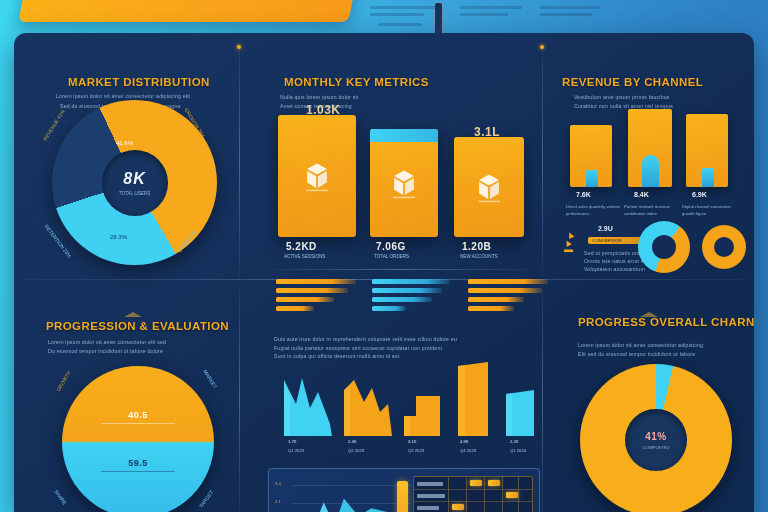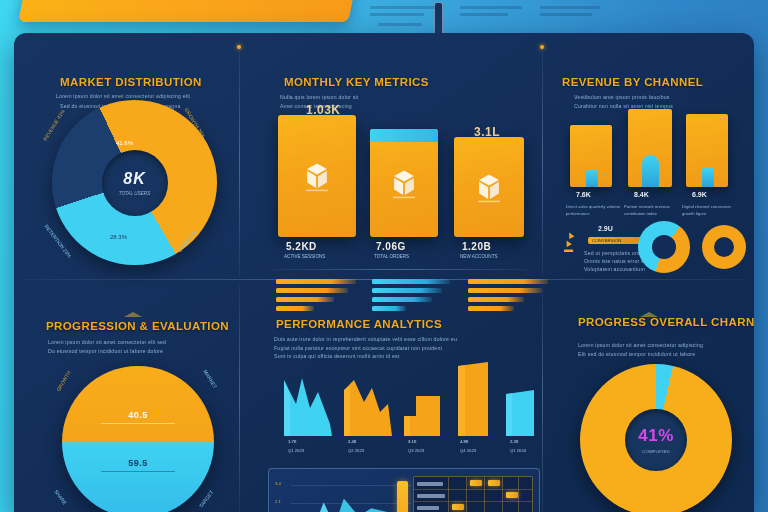--- a/index.html
+++ b/index.html
@@ -157,21 +157,21 @@
       #3fd2f3 0deg 13deg,
       #f8ad1a 13deg 360deg);
     box-shadow:0 6px 20px rgba(0,0,0,.45);
   }
   #donut-c-hole{
     position:absolute; left:50%; top:50%; transform:translate(-50%,-50%);
     width:62px; height:62px; border-radius:50%; background:#17355f;
     box-shadow:inset 0 2px 6px rgba(0,0,0,.5);
     display:flex; flex-direction:column; align-items:center; justify-content:center;
   }
-  #donut-c-value{ font-size:17px; font-weight:bold; color:#d946ef; letter-spacing:.5px; }
+  #donut-c-value{ font-size:10px; font-weight:bold; color:#fca5a5; letter-spacing:.5px; }
   #donut-c-caption{ font-size:4.4px; color:#8fb5da; margin-top:3px; }
   .deco-tri{ position:absolute; width:0; height:0; border-left:9px solid transparent;
              border-right:9px solid transparent; border-bottom:5px solid rgba(220,170,55,.55); }
 </style>
 </head>
 <body>
 
 <div id="header-banner"></div>
 <div id="header-banner-label">BUSINESS ANALYTICS REPORT</div>
 
@@ -188,21 +188,21 @@
 
   <div class="vdiv" style="left:225px;top:12px;height:232px;"></div>
   <div class="vdot" style="left:223px;top:12px;"></div>
   <div class="vdiv" style="left:528px;top:12px;height:232px;"></div>
   <div class="vdot" style="left:526px;top:12px;"></div>
   <div class="hdiv" style="left:8px;top:246px;width:724px;"></div>
   <div class="vdiv" style="left:225px;top:252px;height:227px;"></div>
   <div class="vdiv" style="left:528px;top:252px;height:227px;"></div>
 
   <div id="donut-a-wrap">
-    <div class="sec-title" style="position:absolute;left:22px;top:-12px;">MARKET DISTRIBUTION</div>
+    <div class="sec-title" style="position:absolute;left:30px;top:-12px;">MARKET DISTRIBUTION</div>
     <div class="sec-sub" style="position:absolute;left:18px;top:4px;width:160px;">Lorem ipsum dolor sit amet consectetur adipiscing elit</div>
     <div class="sec-sub" style="position:absolute;left:22px;top:14px;width:152px;">Sed do eiusmod tempor incididunt labore magna</div>
 
     <div id="donut-a">
       <div id="donut-a-hole">
         <div id="donut-a-value">8K</div>
         <div id="donut-a-caption">TOTAL USERS</div>
       </div>
     </div>
 
@@ -345,21 +345,20 @@
       </div>
     </div>
 
     <div class="pie-out" style="left:18px;top:60px;transform:rotate(-60deg);">GROWTH</div>
     <div class="pie-out cy" style="left:166px;top:58px;transform:rotate(58deg);">MARKET</div>
     <div class="pie-out cy" style="left:18px;top:176px;transform:rotate(54deg);">SHARE</div>
     <div class="pie-out cy" style="left:162px;top:178px;transform:rotate(-54deg);">TARGET</div>
   </div>
 
   <div id="peaks-section">
-    <div id="peaks-title" class="sec-title">PERFORMANCE ANALYTICS</div>
     <div id="peaks-subs">
       <div class="sec-sub">Duis aute irure dolor in reprehenderit voluptate velit esse cillum dolore eu</div>
       <div class="sec-sub">Fugiat nulla pariatur excepteur sint occaecat cupidatat non proident</div>
       <div class="sec-sub">Sunt in culpa qui officia deserunt mollit anim id est</div>
     </div>
 
     <svg class="peak" style="left:18px;top:58px;width:56px;height:62px;" viewBox="0 0 56 62" preserveAspectRatio="none">
       <polygon points="4,62 4,6 16,30 22,4 30,34 38,18 50,50 52,62" fill="#3fd2f3"></polygon>
       <polygon points="4,62 4,6 10,22 10,62" fill="#63ddf8" opacity=".6"></polygon>
     </svg>

